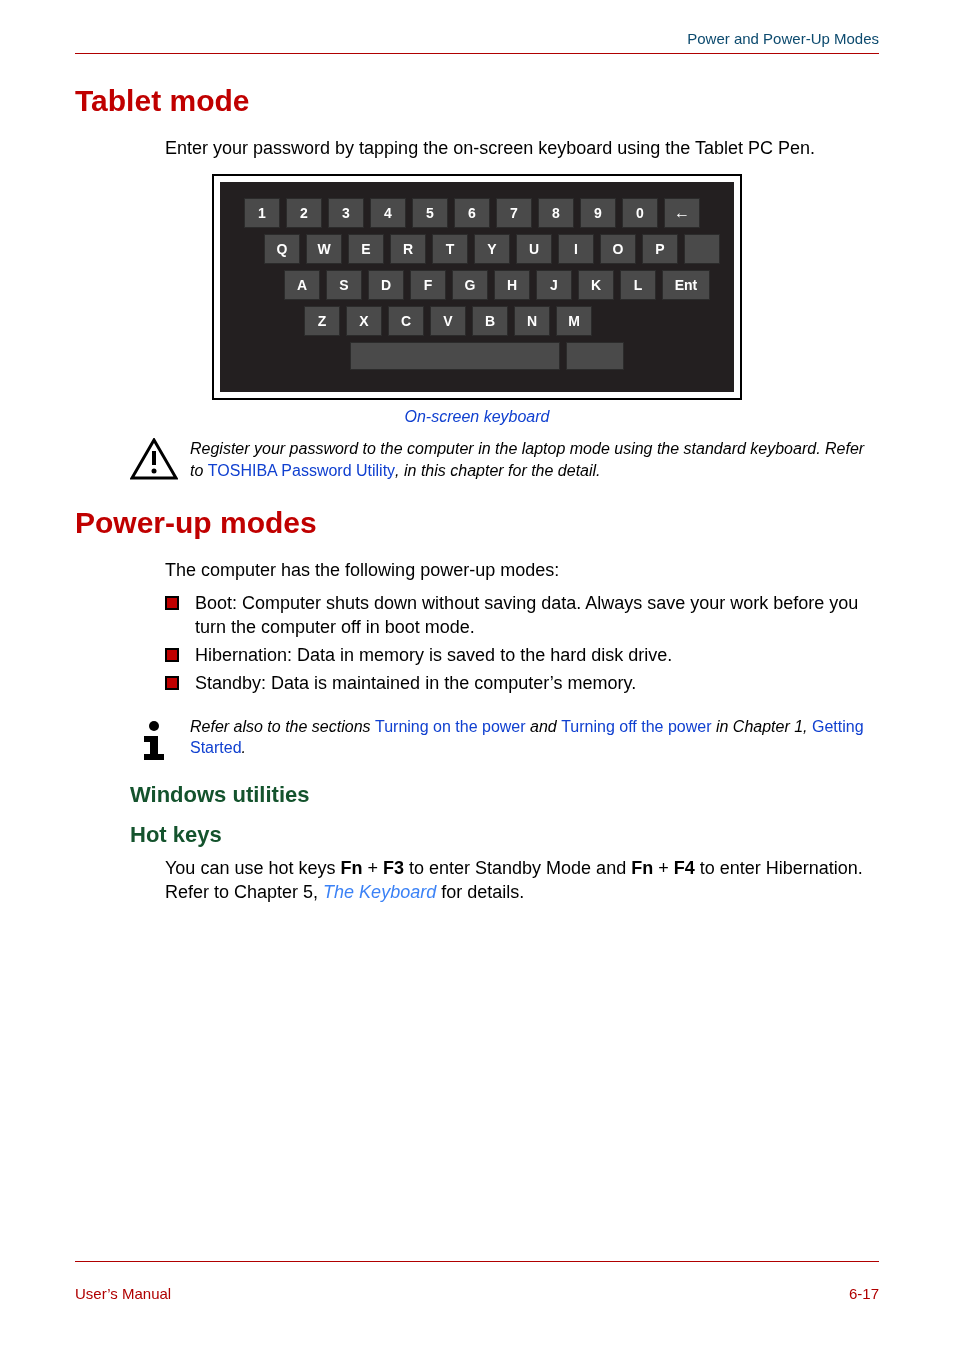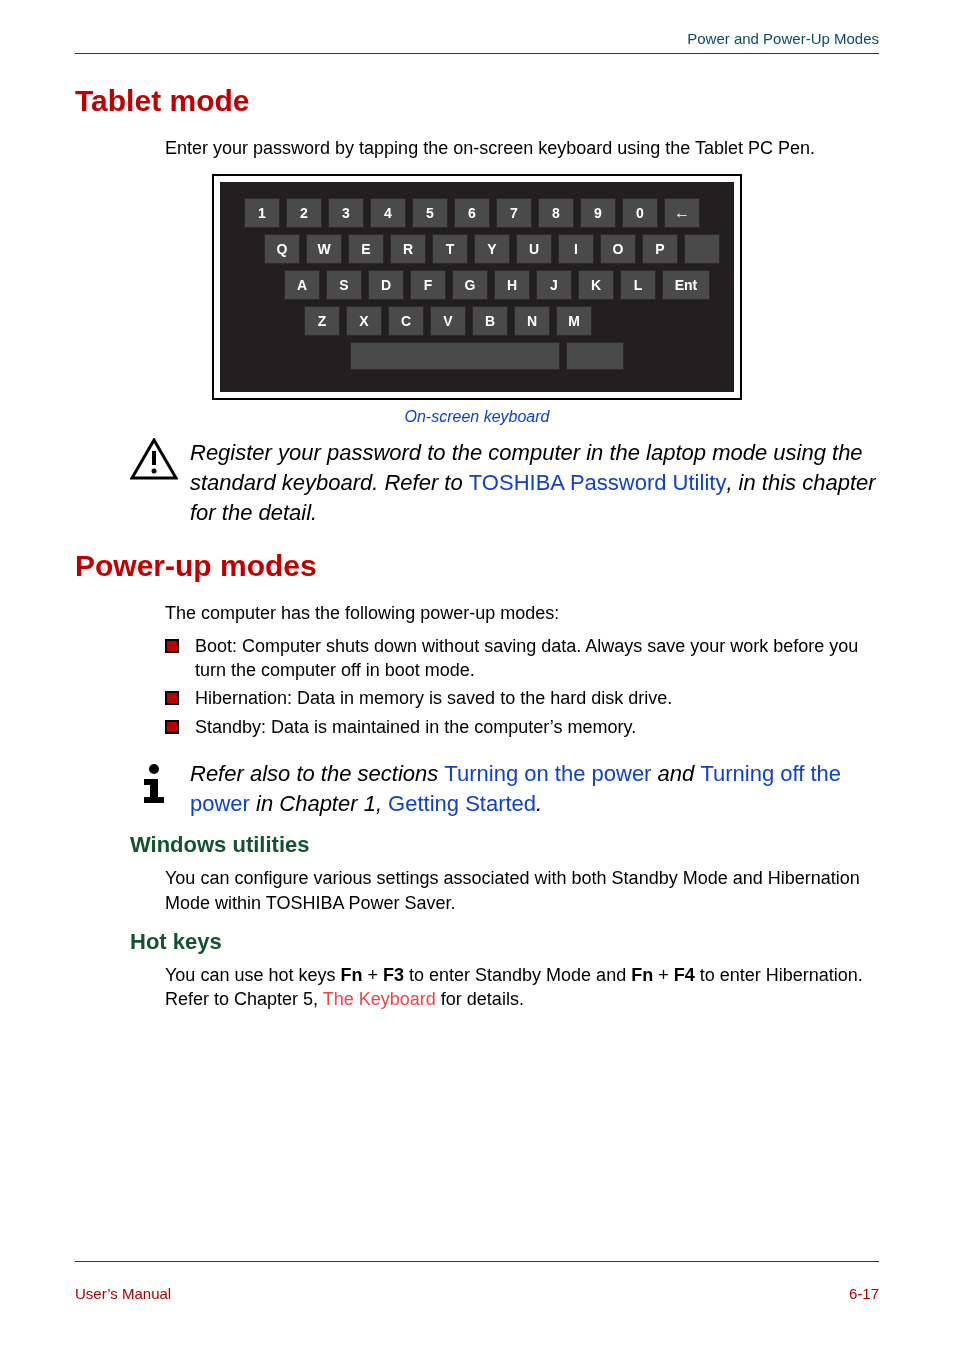--- a/index.html
+++ b/index.html
@@ -40,21 +40,21 @@
   }
   .body-block {
     margin-left: 90px;
     margin-bottom: 12px;
   }
   .body-text {
     font-size: 18px;
     line-height: 1.35;
   }
   .link { color: #1040d0; }
-  .link-italic { color: #ef4444; }
+  .link-italic { color: #3b82f6; font-style: italic; }
   ul.bullet-list {
     list-style: none;
     padding-left: 0;
   }
   ul.bullet-list li {
     position: relative;
     padding-left: 30px;
     font-size: 18px;
     line-height: 1.35;
     margin-bottom: 4px;
@@ -76,21 +76,21 @@
     margin: 8px 0 12px 0;
   }
   .note-row {
     display: flex;
     align-items: flex-start;
     margin: 8px 0 20px 55px;
     gap: 12px;
   }
   .note-row .icon { flex: 0 0 48px; }
   .note-row .note-body {
-    font-size: 22px;
+    font-size: 16px;
     line-height: 1.35;
     font-style: italic;
     flex: 1;
   }
   .code { font-family: "Courier New", monospace; font-weight: bold; font-style: normal; }
   .bold { font-weight: bold; font-style: normal; }
   .footer {
     position: absolute;
     bottom: 50px;
     left: 75px;
@@ -260,23 +260,20 @@
         <circle cx="24" cy="10" r="5" fill="#000"></circle>
         <path d="M14 20 L28 20 L28 38 L34 38 L34 44 L14 44 L14 38 L20 38 L20 26 L14 26 Z" fill="#000"></path>
       </svg>
     </div>
     <div class="note-body">
       <span>Refer also to the sections </span><span class="link" style="font-style:normal">Turning on the power</span><span> and </span><span class="link" style="font-style:normal">Turning off the power</span><span> in Chapter 1, </span><span class="link" style="font-style:normal">Getting Started</span><span>.</span>
     </div>
   </div>
 
   <h2 class="sub-title">Windows utilities</h2>
-  <div class="body-block">
-    <p class="body-text">You can configure various settings associated with both Standby Mode and Hibernation Mode within TOSHIBA Power Saver.</p>
-  </div>
 
   <h2 class="sub-title" style="margin-top:14px">Hot keys</h2>
   <div class="body-block">
     <p class="body-text">
       <span>You can use hot keys </span><span class="bold">Fn</span><span> + </span><span class="bold">F3</span><span> to enter Standby Mode and </span><span class="bold">Fn</span><span> + </span><span class="bold">F4</span><span> to enter Hibernation. Refer to Chapter 5, </span><span class="link-italic">The Keyboard</span><span> for details.</span>
     </p>
   </div>
 
 </div>
 

